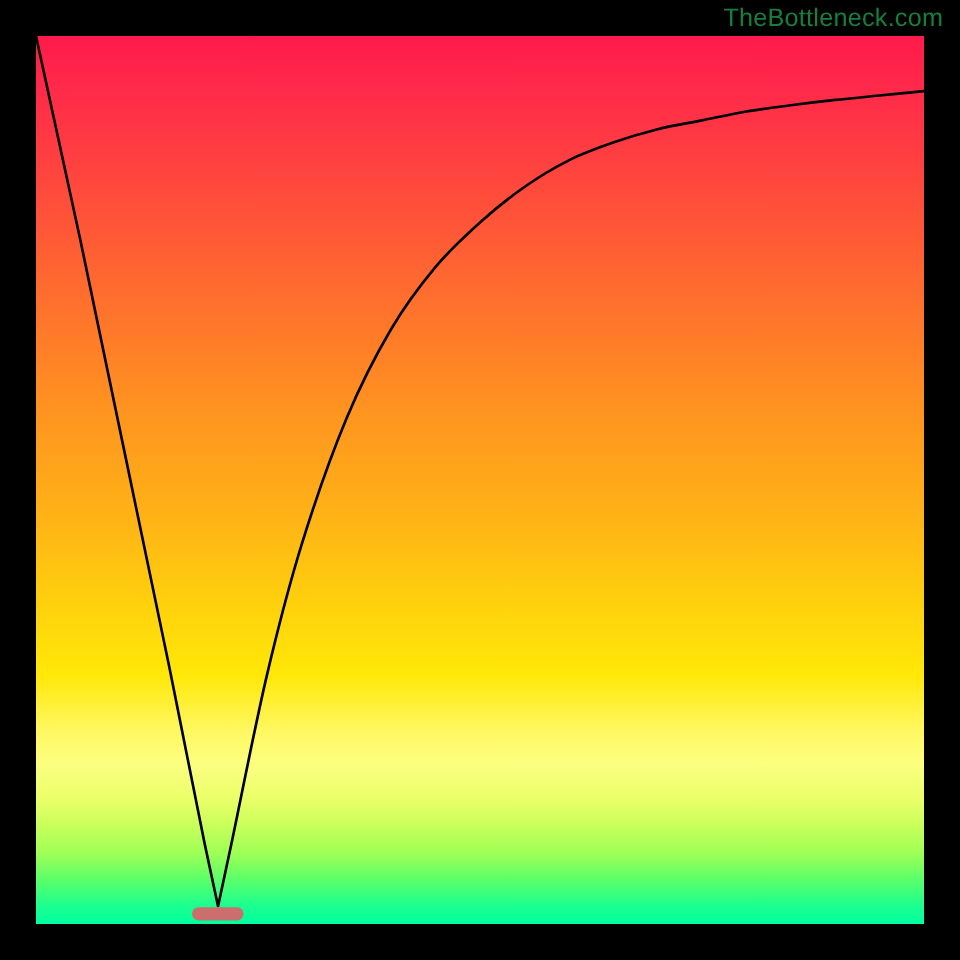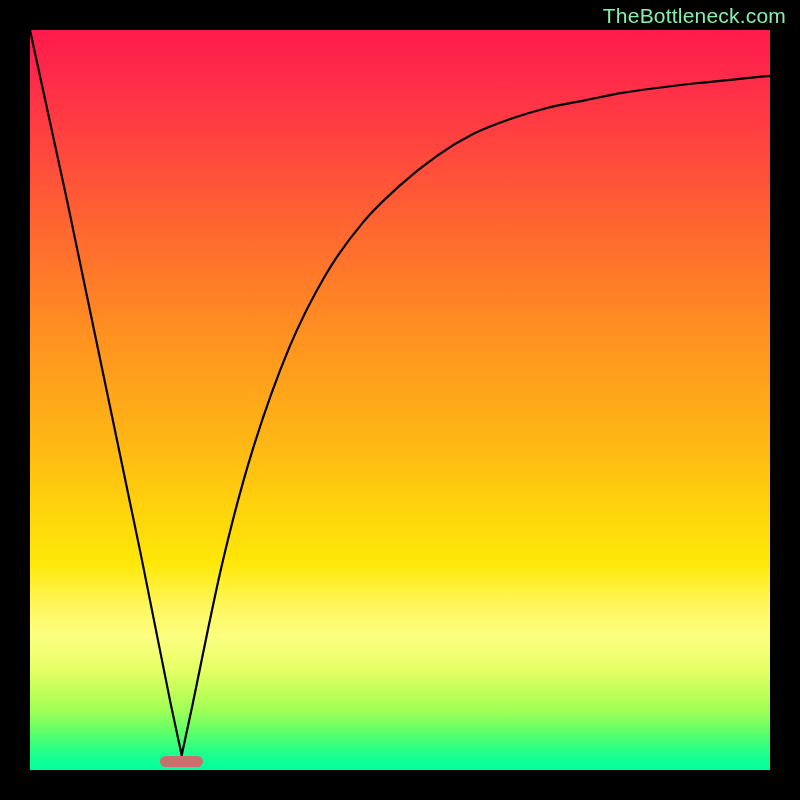--- a/index.html
+++ b/index.html
@@ -41,21 +41,21 @@
       #9fff56 92%,
       #5bff69 95%,
       #1bff90 98%,
       #00ffa0 100%
     );
   }
   .watermark {
     position: absolute;
     top: 4px;
     right: 14px;
-    color: #86efac;
+    color: #15803d;
     font-size: 21px;
     font-weight: 400;
     letter-spacing: 0.2px;
     user-select: none;
   }
   svg.curve {
     position: absolute;
     top: 0;
     left: 0;
   }

